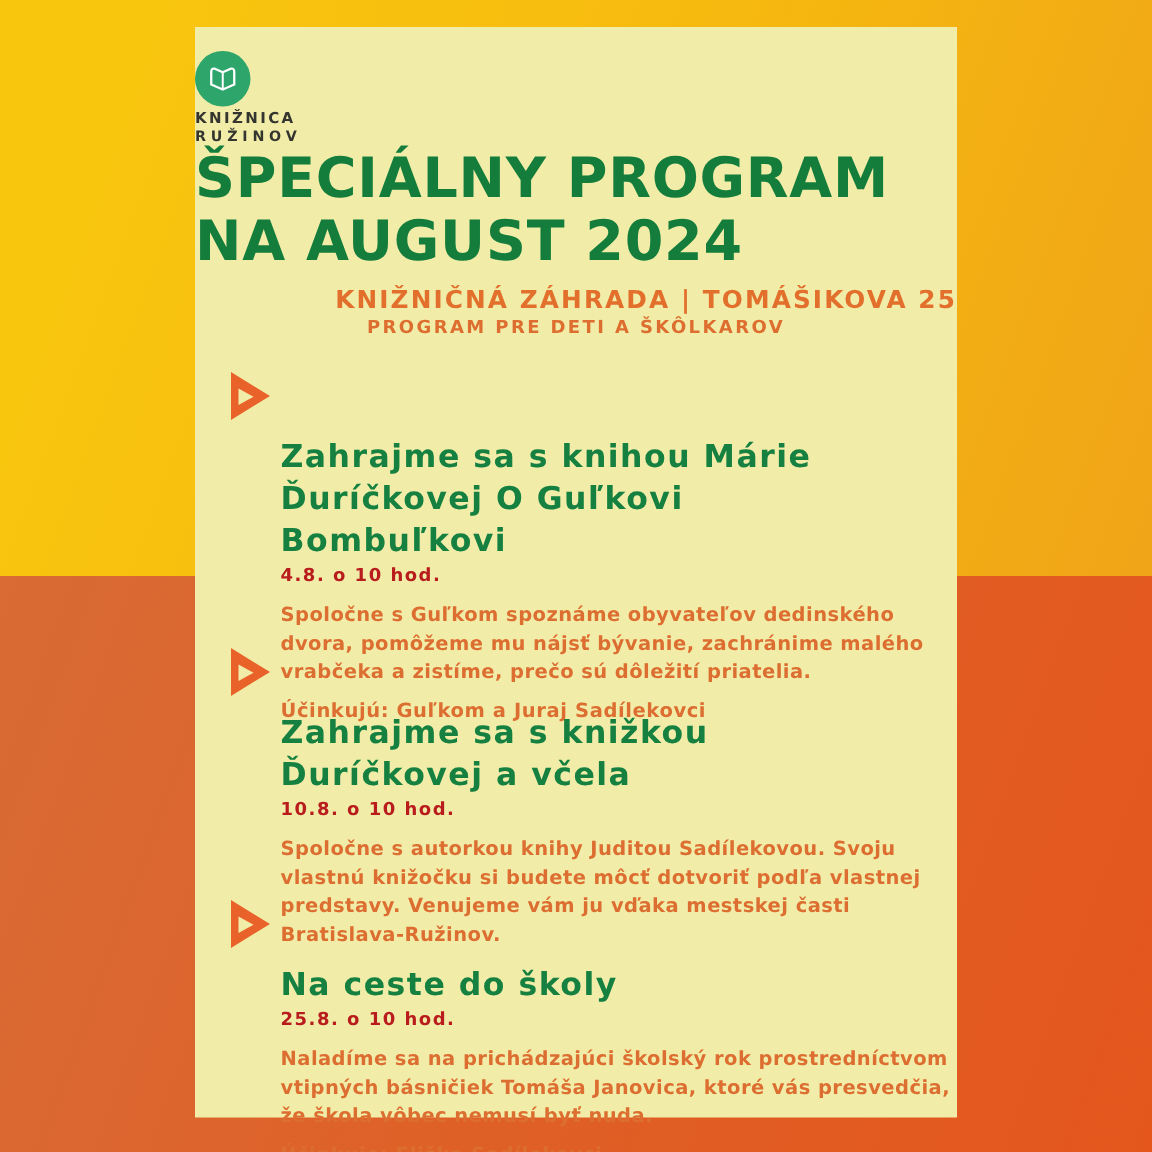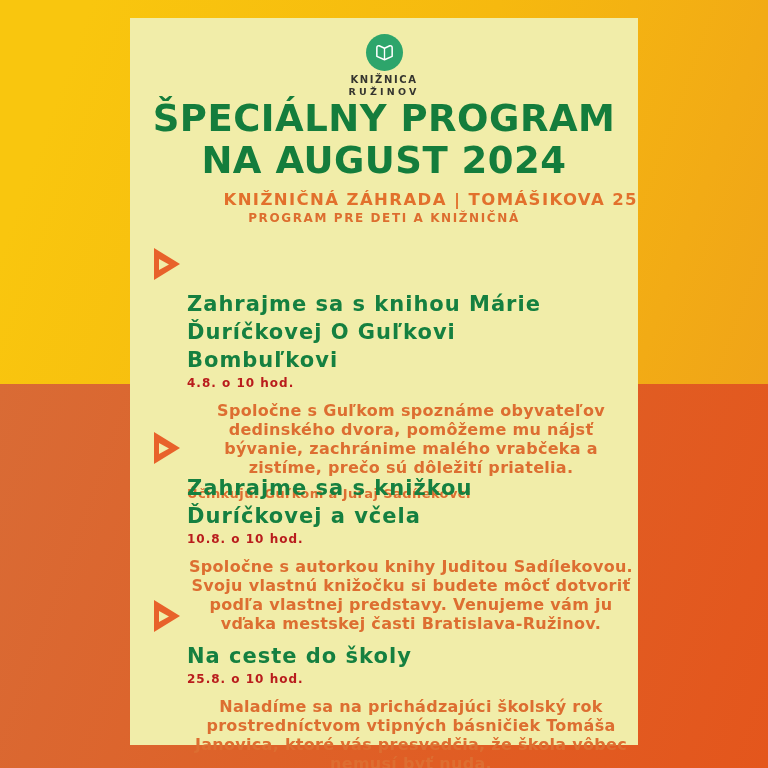--- a/index.html
+++ b/index.html
@@ -14,36 +14,36 @@
   }
   .bg-bottom{
     position:absolute;left:0;top:384px;width:768px;height:384px;
     background:linear-gradient(110deg,#d96b35 0%,#de6128 45%,#e4561c 100%);
   }
   .card{
     position:absolute;left:130px;top:18px;width:508px;height:727px;
     background:#f1eda9;
   }
   
-  .logo{position:absolute;left:0;top:16px;width:508px;text-align:center;}
+  .logo{position:absolute;left:0;top:16px;width:508px;text-align:left;}
   .logo-circle{
     display:inline-flex;align-items:center;justify-content:center;
     width:37px;height:37px;border-radius:50%;background:#2da56b;
   }
   .logo-name{
     margin-top:3px;font-size:10px;font-weight:bold;letter-spacing:1.6px;
     color:#35352f;
   }
   .logo-sub{
     margin-top:1px;font-size:9.5px;font-weight:bold;letter-spacing:3.2px;
     color:#35352f;
   }
   
   .title{
-    position:absolute;left:0;top:80px;width:508px;text-align:center;
+    position:absolute;left:0;top:80px;width:508px;text-align:left;
     color:#147d3c;font-size:37px;font-weight:800;line-height:42px;
     letter-spacing:0.5px;
   }
   .subtitle{
     position:absolute;left:0;top:172px;width:508px;text-align:right;
     color:#e2702c;font-size:16.5px;font-weight:bold;letter-spacing:1.4px;
   }
   .audience{
     position:absolute;left:0;top:193px;width:508px;text-align:center;
     color:#dd6e2f;font-size:12px;font-weight:bold;letter-spacing:1.6px;
@@ -57,22 +57,22 @@
   .event-body{margin-left:34px;margin-top:46px;}
   .event-title{
     color:#158040;font-size:21px;font-weight:800;line-height:28px;
     letter-spacing:1px;
   }
   .event-date{
     margin-top:2px;color:#b91c1c;font-size:12px;font-weight:800;
     letter-spacing:1px;
   }
   .event-desc{
-    margin-top:11px;color:#dd6e31;font-size:16px;font-weight:bold;
-    line-height:19px;letter-spacing:0.3px;width:448px;text-align:center;
+    margin-top:11px;color:#dd6e31;font-size:13px;font-weight:bold;
+    line-height:19px;letter-spacing:0.3px;width:448px;
   }
   .event-credit{
     margin-top:9px;color:#dd6e31;font-size:13px;font-weight:bold;
     letter-spacing:0.4px;
   }
 </style>
 </head>
 <body>
 
 <div class="stage">
@@ -91,21 +91,21 @@
       <div class="logo-name">KNIŽNICA</div>
       <div class="logo-sub">RUŽINOV</div>
     </div>
 
     <div class="title">
       <div>ŠPECIÁLNY PROGRAM</div>
       <div>NA AUGUST 2024</div>
     </div>
 
     <div class="subtitle">KNIŽNIČNÁ ZÁHRADA | TOMÁŠIKOVA 25</div>
-    <div class="audience">PROGRAM PRE DETI A KNIŽNIČNÁ</div>
+    <div class="audience">PROGRAM PRE DETI A ŠKÔLKAROV</div>
 
     <div class="event event-1">
       <svg class="bullet" viewBox="0 0 28 34">
         <polygon points="1,1 27,17 1,33" fill="#e8622a"></polygon>
         <polygon points="6,12 16,17.5 6,23" fill="#f1eda9"></polygon>
       </svg>
       <div class="event-body">
         <div class="event-title">Zahrajme sa s knihou Márie Ďuríčkovej O Guľkovi Bombuľkovi</div>
         <div class="event-date">4.8. o 10 hod.</div>
         <div class="event-desc">Spoločne s Guľkom spoznáme obyvateľov dedinského dvora, pomôžeme mu nájsť bývanie, zachránime malého vrabčeka a zistíme, prečo sú dôležití priatelia.</div>

